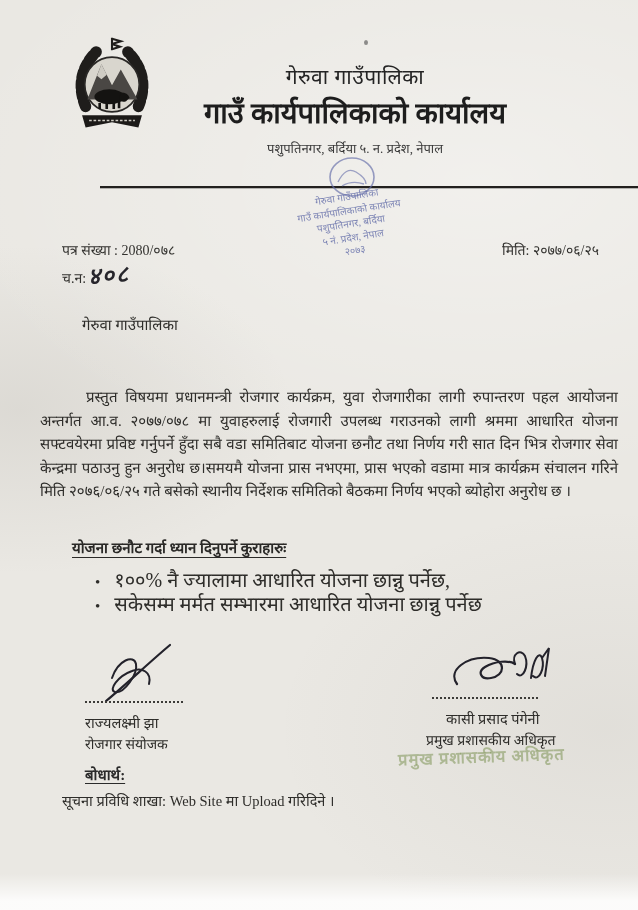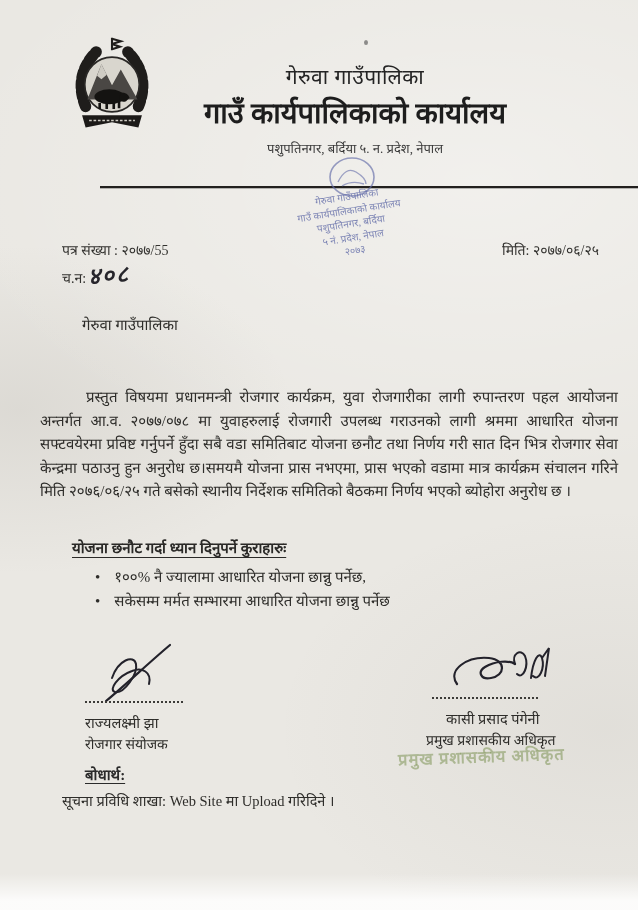--- a/index.html
+++ b/index.html
@@ -20,21 +20,21 @@
   .hdr-addr{left:105px;top:139px;width:500px;text-align:center;font-size:13px;color:#3a3a3a;}
   .rule{left:100px;top:186px;width:538px;height:2px;background:#22201e;box-shadow:0 1px 0 rgba(0,0,0,.25);}
   .meta{font-size:14px;color:#33322f;}
   .handnum{font-size:23px;font-weight:bold;color:#26252b;transform:rotate(-4deg);display:inline-block;margin-left:2px;letter-spacing:2px;font-style:italic;}
   .addr-line{left:82px;font-size:15px;color:#2e2d2a;}
   .subject{left:130px;top:342px;width:330px;text-align:center;font-size:15px;font-weight:600;
            text-decoration:underline;text-underline-offset:4px;color:#2a2927;}
   .body-par{left:40px;top:386px;width:578px;font-size:15px;line-height:23.6px;text-align:justify;
             text-indent:46px;color:#2e2d2a;}
   .sec-head{left:72px;top:537px;font-size:15px;font-weight:600;text-decoration:underline;text-underline-offset:4px;color:#2a2927;}
-  .bullet{left:95px;width:460px;font-size:15px;color:#2e2d2a;}
+  .bullet{left:95px;width:460px;font-size:20px;color:#2e2d2a;}
   .bullet::before{content:"•";margin-right:14px;font-size:15px;}
   .dotline{border-bottom:2.5px dotted #3c3b38;height:1px;}
   .sig-name{font-size:14.5px;color:#2e2d2a;}
   .sig-title{font-size:14px;color:#2e2d2a;}
   .green-stamp{left:398px;top:744px;width:200px;font-size:16.5px;font-weight:bold;color:rgba(125,148,85,.55);
                transform:rotate(-2deg);letter-spacing:1px;white-space:nowrap;}
   .cc{left:85px;top:764px;font-size:15px;font-weight:600;text-decoration:underline;text-underline-offset:3px;}
   .footnote{left:62px;top:790px;font-size:14.5px;color:#2e2d2a;}
   .blue-stamp{left:276px;top:190px;width:150px;text-align:center;transform:rotate(-9deg);
               color:rgba(98,107,168,.8);font-size:10px;line-height:13.5px;}
@@ -85,21 +85,21 @@
   <div class="abs blue-stamp">
     <div>गेरुवा गाउँपालिका</div>
     <div>गाउँ कार्यपालिकाको कार्यालय</div>
     <div>पशुपतिनगर, बर्दिया</div>
     <div>५ नं. प्रदेश, नेपाल</div>
     <div>२०७३</div>
   </div>
 
   <div class="abs meta" style="left:62px;top:240px;">
     <span>पत्र संख्या :</span>
-    <span>२०७७/55</span>
+    <span>2080/०७८</span>
   </div>
   <div class="abs meta" style="left:62px;top:258px;">
     <span>च.न:</span><span class="handnum">४०८</span>
   </div>
   <div class="abs meta" style="left:502px;top:240px;">
     <span>मिति:</span>
     <span>२०७७/०६/२५</span>
   </div>
 
   <div class="abs addr-line" style="top:314px;">गेरुवा गाउँपालिका</div>

